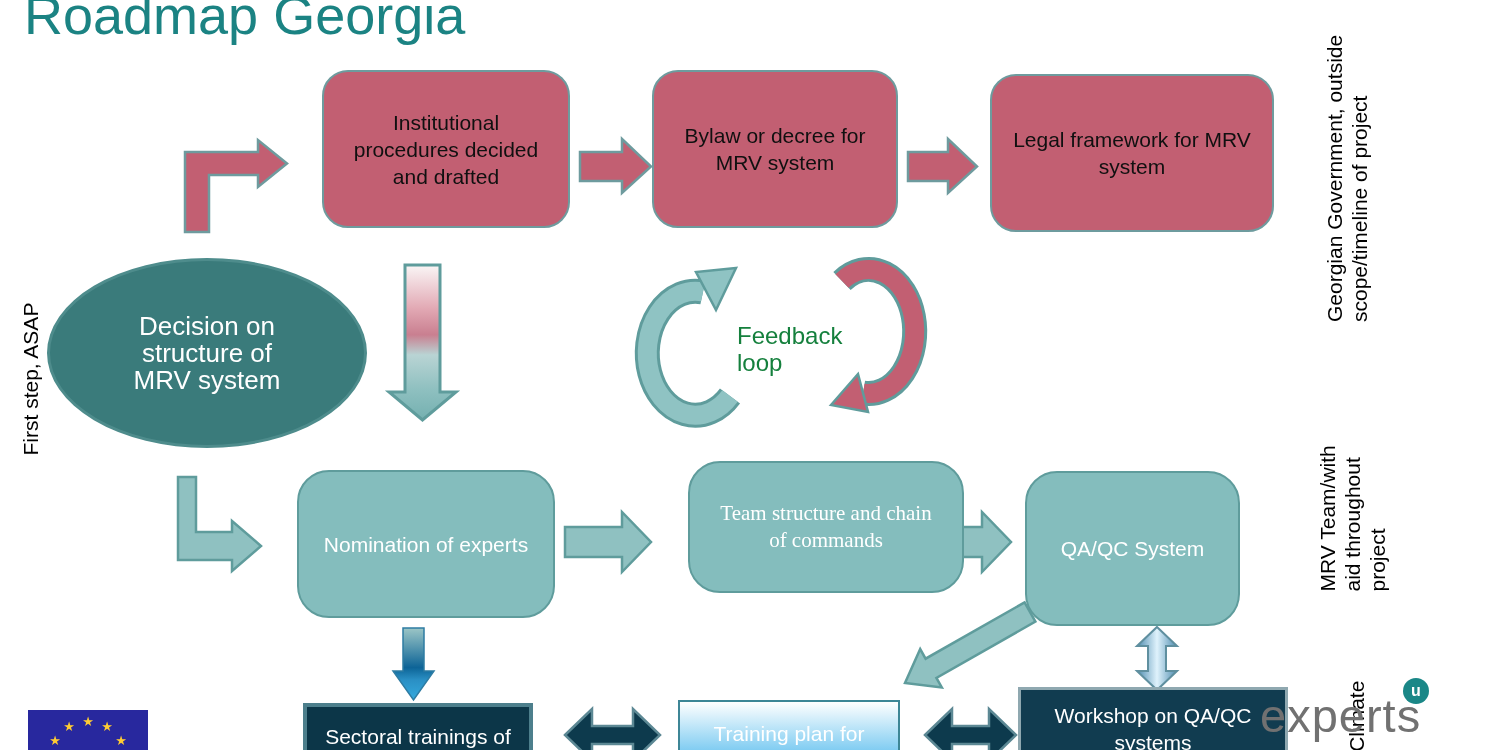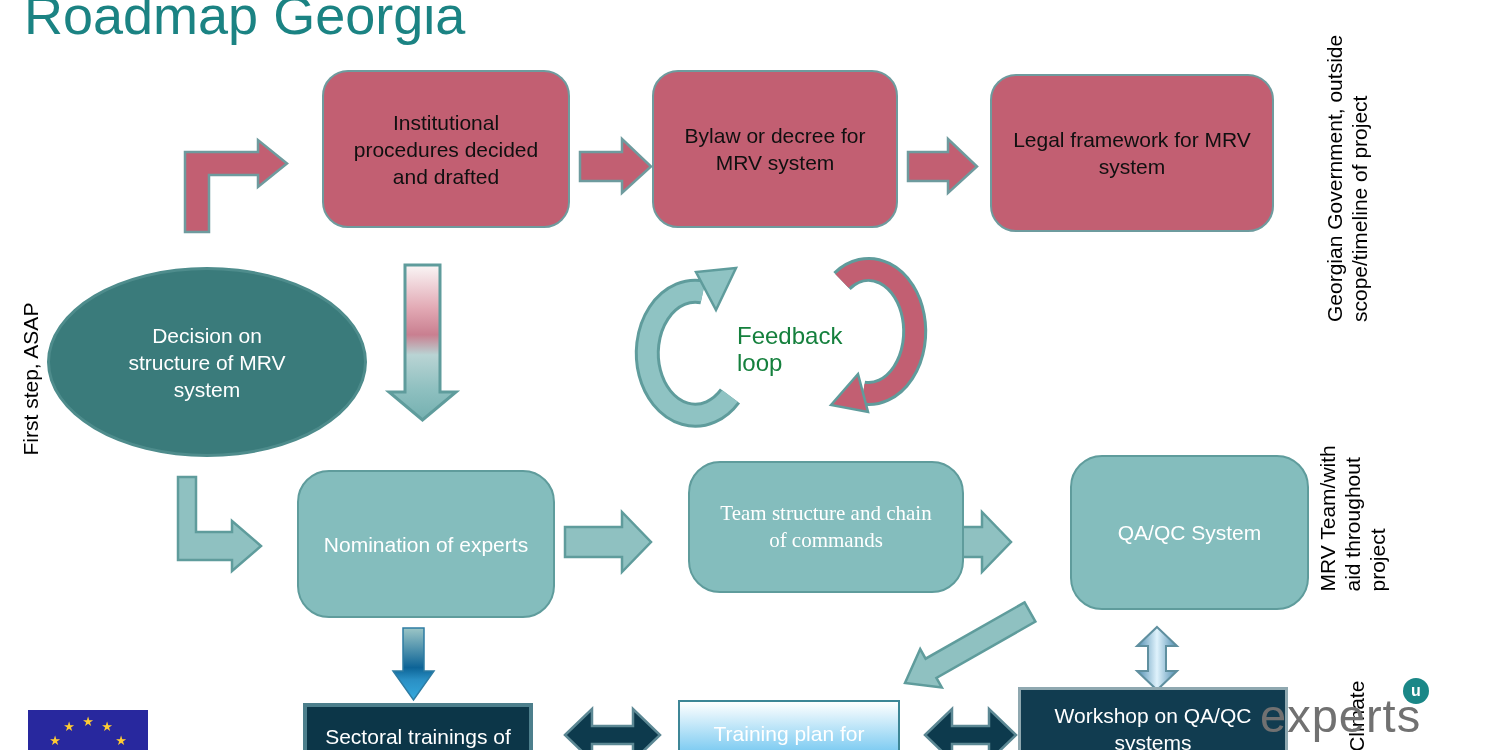--- a/index.html
+++ b/index.html
@@ -8,23 +8,23 @@
   #arrow-layer{position:absolute;left:0;top:0;width:1500px;height:750px;}
   .title{position:absolute;left:24px;top:-16px;font-size:54px;color:#1b8383;white-space:nowrap;}
   .box{position:absolute;display:flex;align-items:center;justify-content:center;
        text-align:center;font-size:21px;line-height:27px;box-sizing:border-box;}
   .box-rose{background:#c25f72;border:2.5px solid #6e9b9e;border-radius:26px;color:#101010;padding:0 16px;}
   .box-teal{background:#84bdbd;border:2.5px solid #5f9c9c;border-radius:32px;color:#ffffff;padding:0 20px;}
   .box-navy{background:#0c3648;border:4px solid #4d7f8c;color:#ffffff;align-items:flex-start;padding-top:16px;}
   .box-navy2{background:#113c50;border:3px solid #8fa8b0;color:#ffffff;align-items:flex-start;padding-top:12px;}
   .box-bluegrad{background:linear-gradient(#ffffff,#a9ddf6 40%,#2aa9e9);border:2.5px solid #3d8696;
        color:#ffffff;align-items:flex-start;padding-top:18px;}
-  .ellipse{position:absolute;left:47px;top:267px;width:320px;height:190px;border-radius:50%;
+  .ellipse{position:absolute;left:47px;top:258px;width:320px;height:190px;border-radius:50%;
        background:#3a7b7b;border:3px solid #4e8c8c;color:#ffffff;display:flex;align-items:center;
-       justify-content:center;text-align:center;font-size:21px;line-height:27px;box-sizing:border-box;padding:0 62px;}
+       justify-content:center;text-align:center;font-size:26px;line-height:27px;box-sizing:border-box;padding:0 62px;}
   .vlabel{position:absolute;font-size:21px;line-height:25px;color:#000;transform:rotate(-90deg);
        white-space:pre-line;text-align:left;}
   .feedback-text{position:absolute;left:737px;top:322px;font-size:24px;line-height:27px;color:#15803d;white-space:pre-line;}
   .logo-text{position:absolute;left:1260px;top:688px;font-size:47px;color:#717171;letter-spacing:1px;}
   .logo-badge{position:absolute;left:1403px;top:678px;width:26px;height:26px;border-radius:50%;
        background:#1a8787;color:#ffffff;font-size:16px;font-weight:bold;display:flex;
        align-items:center;justify-content:center;}
 </style>
 </head>
 <body>
@@ -115,21 +115,21 @@
   <div class="box box-rose" style="left:652px;top:70px;width:246px;height:158px;">Bylaw or decree for MRV system</div>
   <div class="box box-rose" style="left:990px;top:74px;width:284px;height:158px;">Legal framework for MRV system</div>
 
   <div class="ellipse">Decision on structure of MRV system</div>
 
   <div class="feedback-text">Feedback
 loop</div>
 
   <div class="box box-teal" style="left:297px;top:470px;width:258px;height:148px;">Nomination of experts</div>
   <div class="box box-teal" style="left:688px;top:461px;width:276px;height:132px;font-family:Liberation Serif, serif;">Team structure and chain of commands</div>
-  <div class="box box-teal" style="left:1025px;top:455px;width:239px;height:155px;margin-left:45px;">QA/QC System</div>
+  <div class="box box-teal" style="left:1025px;top:471px;width:215px;height:155px;">QA/QC System</div>
 
   <div class="box box-navy" style="left:303px;top:703px;width:230px;height:92px;">Sectoral trainings of</div>
   <div class="box box-bluegrad" style="left:678px;top:700px;width:222px;height:86px;">Training plan for</div>
   <div class="box box-navy2" style="left:1018px;top:687px;width:270px;height:86px;">Workshop on QA/QC systems</div>
 
   <div class="logo-text">experts</div>
   <div class="logo-badge">u</div>
 
 </div>
 

